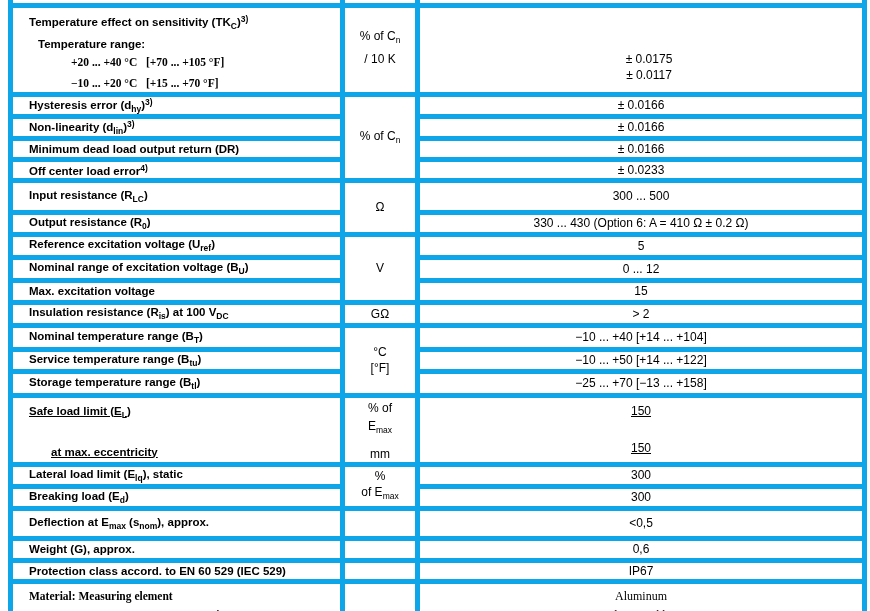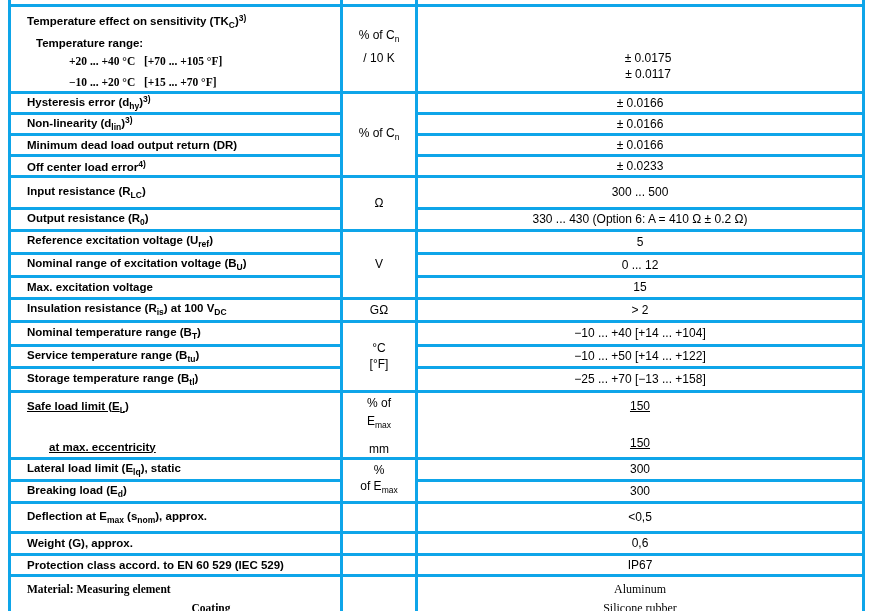--- a/index.html
+++ b/index.html
@@ -1,21 +1,21 @@
 <!DOCTYPE html>
 <html><head>
 <meta charset="utf-8">
 <style>
   html,body{margin:0;padding:0;}
   body{
     width:870px;height:611px;overflow:hidden;background:#fff;color:#000;
     font-family:"Liberation Sans",sans-serif;
   }
   table{border-collapse:collapse;table-layout:fixed;margin-left:8px;width:854px;}
-  td{border:3px solid #0ea5e9;padding:0;overflow:hidden;vertical-align:middle;}
+  td{border:5px solid #0ea5e9;padding:0;overflow:hidden;vertical-align:middle;}
   tr.strip td{border-top:none;}
   .lab{font-weight:bold;font-size:11.5px;text-align:left;padding:0 4px 0 16px;white-space:nowrap;}
   .unit{font-size:12px;text-align:center;}
   .val{font-size:12px;text-align:center;}
   .sb{font-size:8.5px;vertical-align:-3px;}
   .sp{font-size:8.5px;vertical-align:4px;}
   
   .vtop{vertical-align:top;}
   .vbot{vertical-align:bottom;}
   .tl{line-height:18px;}

